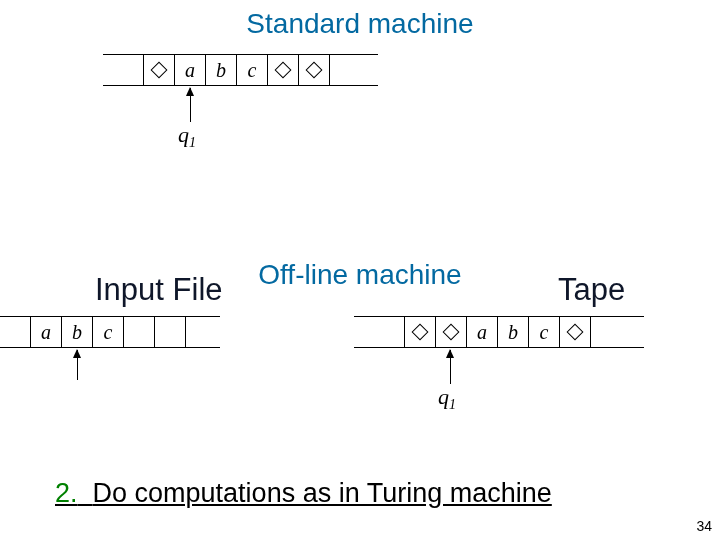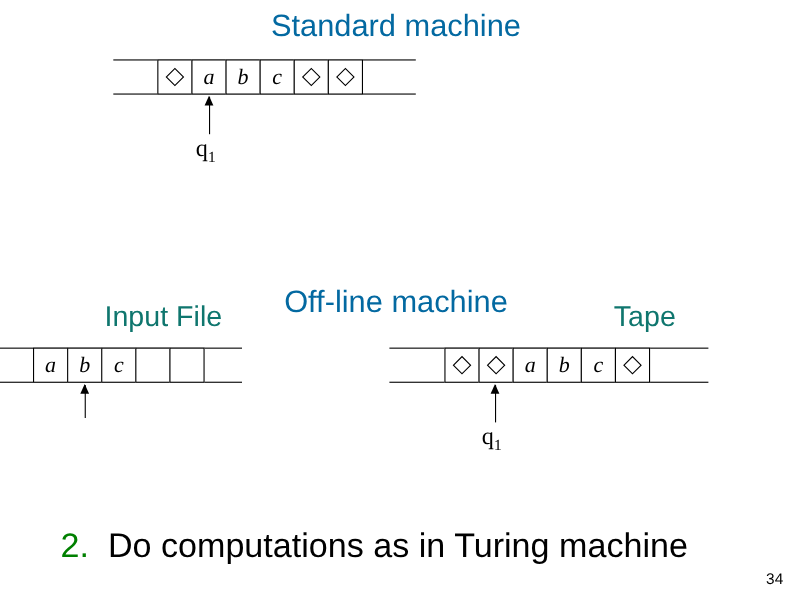--- a/index.html
+++ b/index.html
@@ -11,27 +11,28 @@
     font-family: "Comic Sans MS", cursive, sans-serif;
     position: relative;
     overflow: hidden;
   }
   .title {
     font-size: 28px;
     color: #0369a1;
     text-align: center;
   }
   .label {
-    font-size: 26px;
-    color: #0f766e;
+    font-size: 31px;
+    color: #0f172a;
   }
   .step {
-    font-size: 31px;
+    font-size: 27px;
     color: #000;
     position: absolute;
+    text-decoration: underline;
   }
   .step-num {
     color: #008000;
   }
   .track-line {
     height: 1px;
     background: #000;
     position: absolute;
   }
   .cells {
@@ -73,20 +74,21 @@
     left: -4px;
     width: 0;
     height: 0;
     border-left: 4.5px solid transparent;
     border-right: 4.5px solid transparent;
     border-bottom: 9px solid #000;
   }
   .state {
     position: absolute;
     font-family: "Times New Roman", serif;
+    font-style: italic;
     font-size: 22px;
   }
   .state sub {
     font-size: 14px;
     vertical-align: sub;
   }
   .pagenum {
     position: absolute;
     right: 8px;
     bottom: 6px;

